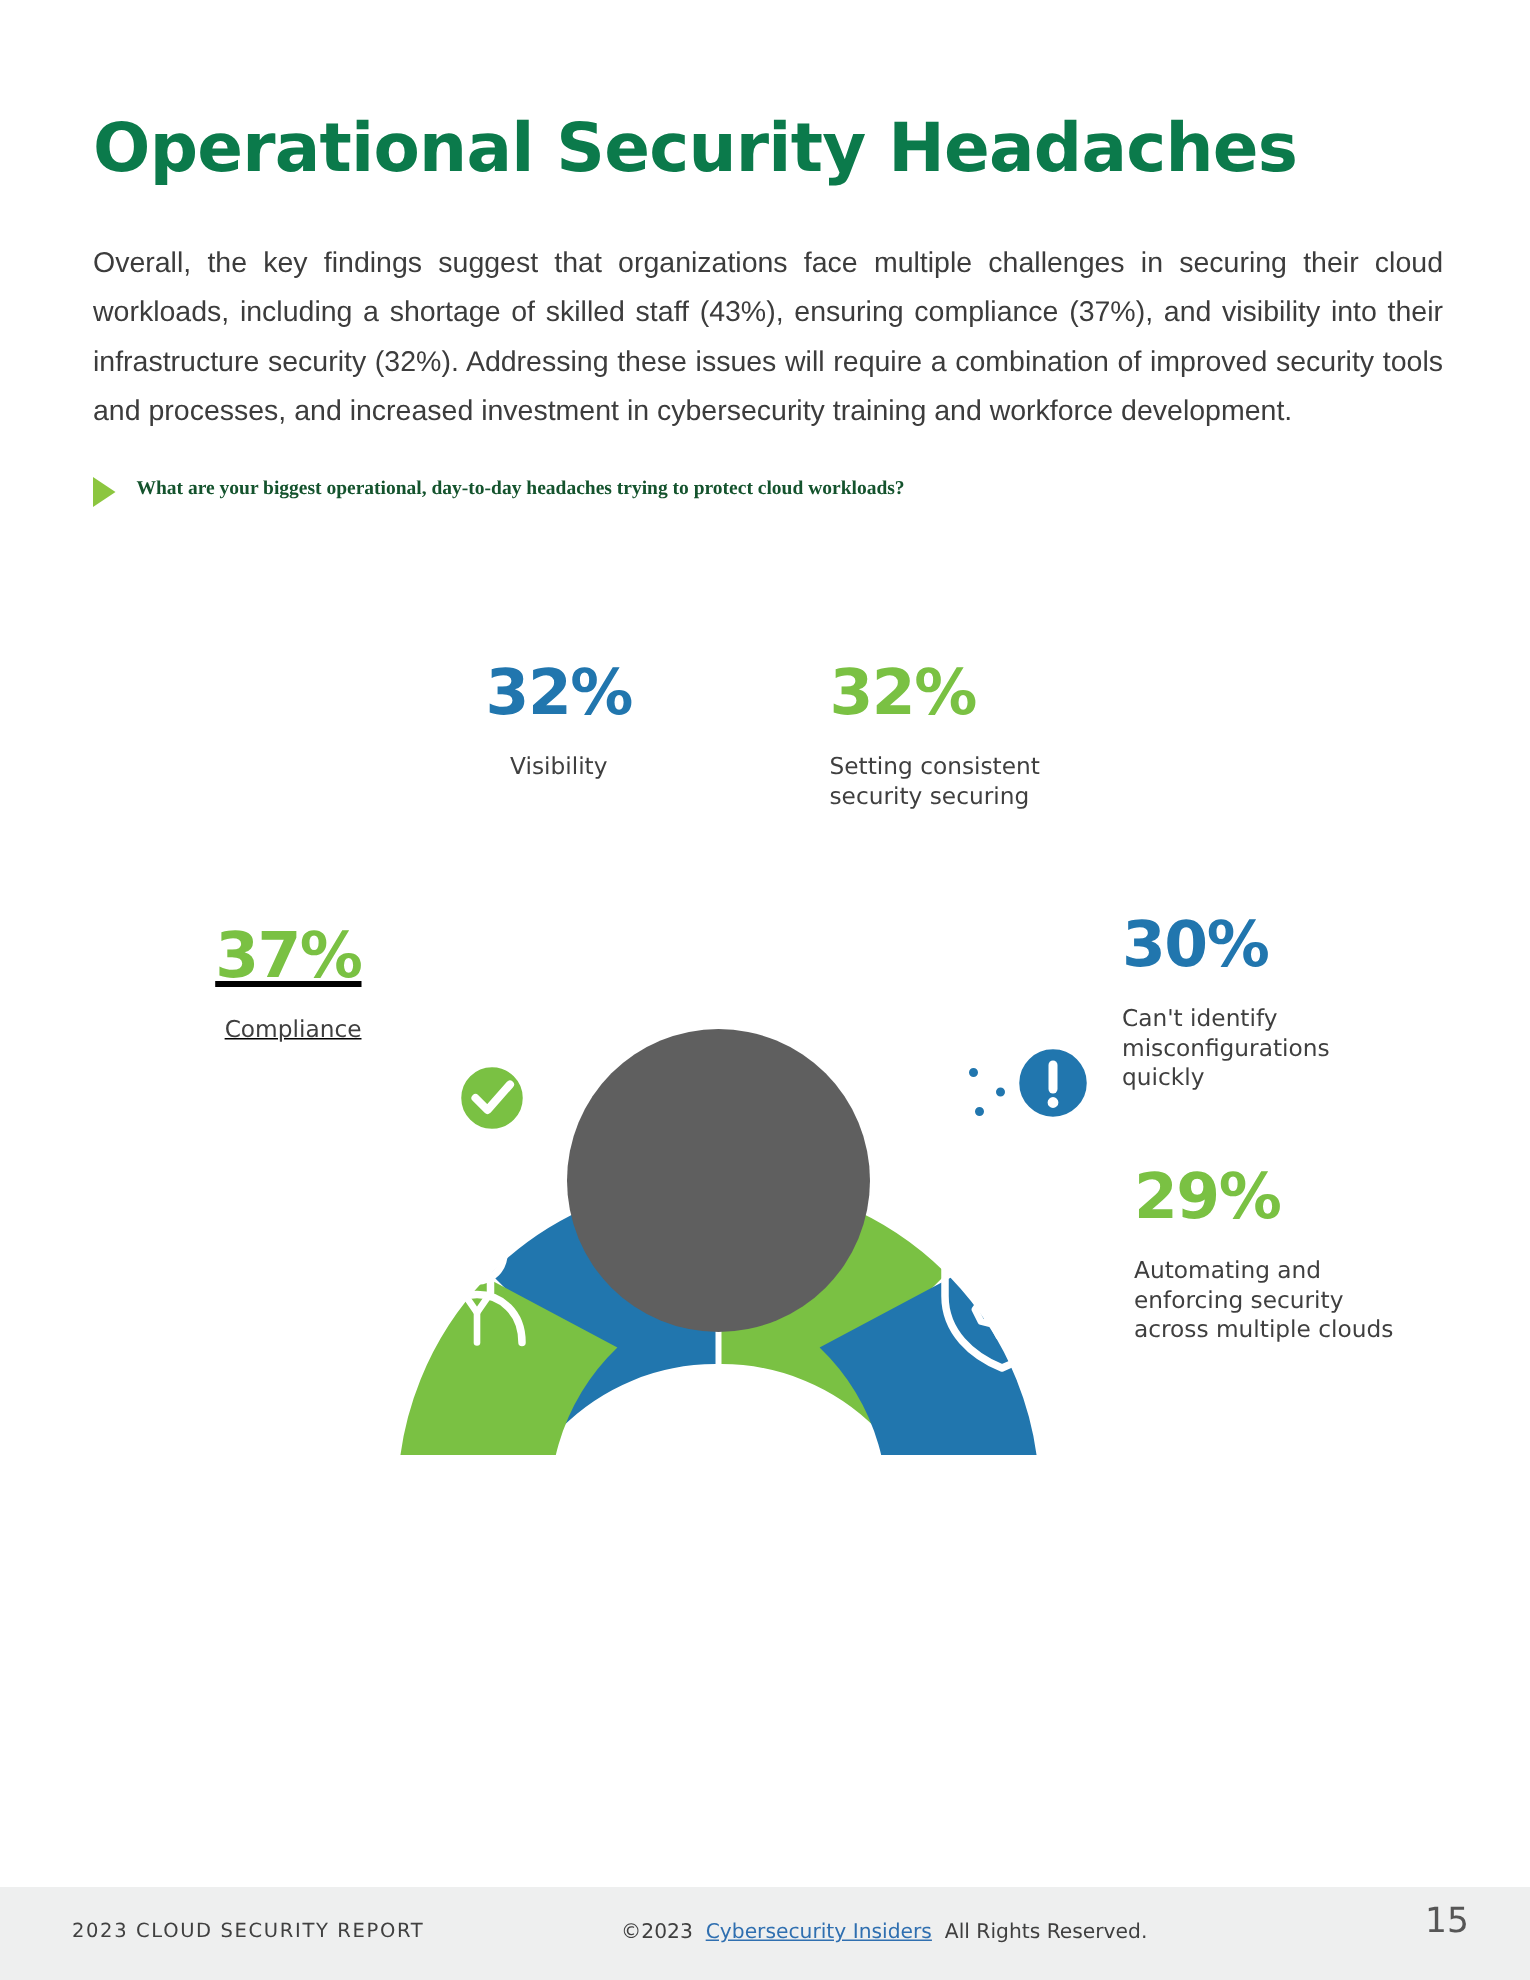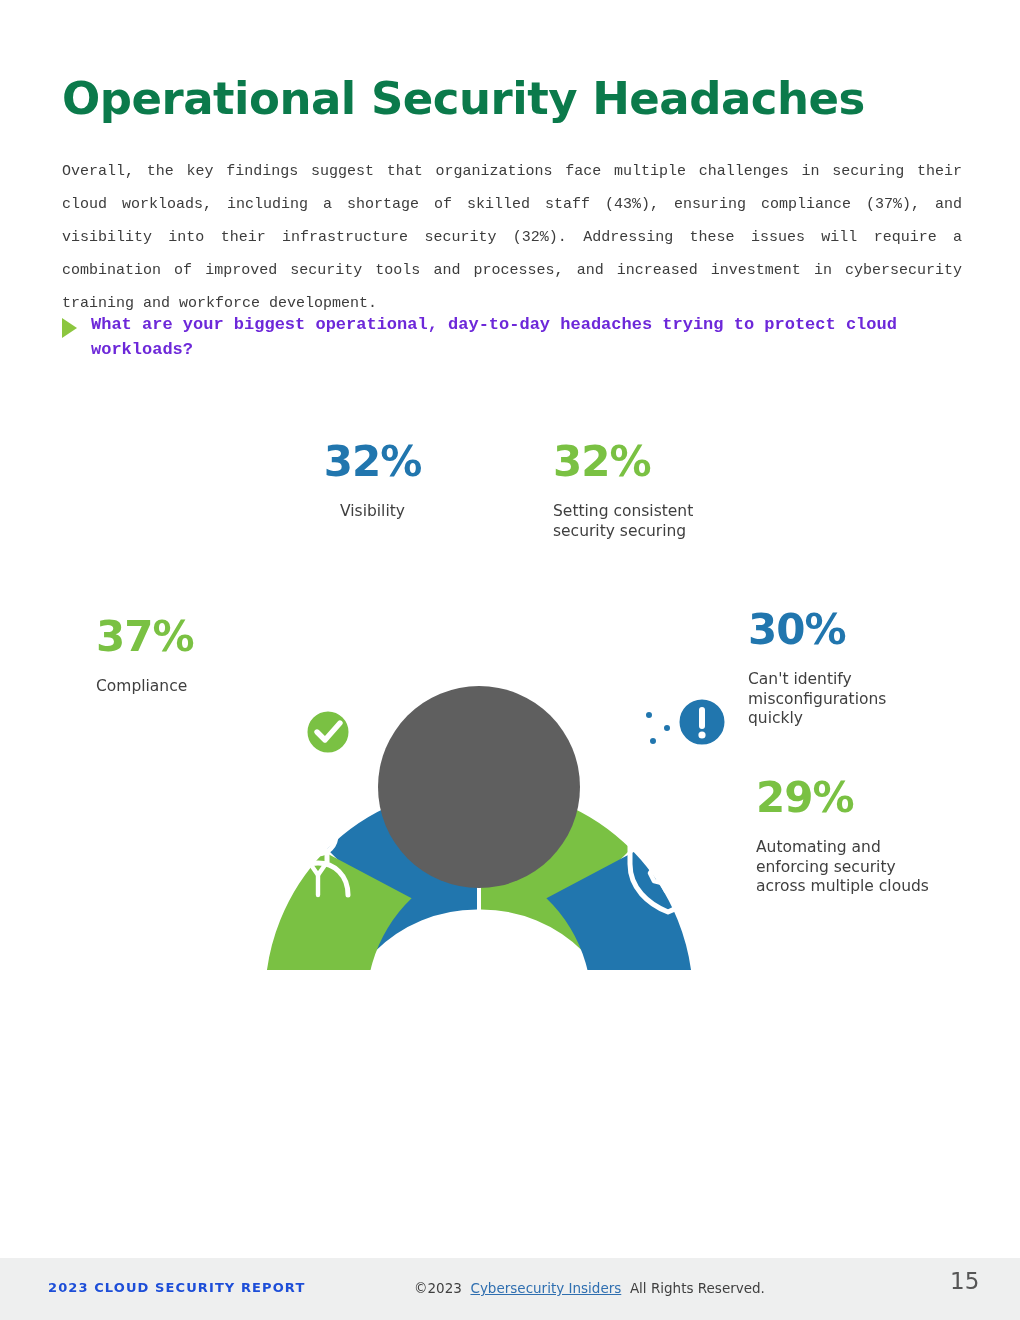--- a/index.html
+++ b/index.html
@@ -16,39 +16,39 @@
   .title{
     position:absolute;left:62px;top:42px;
     font-size:45px;font-weight:bold;
     color:#0b7a4b;letter-spacing:-0.5px;
     font-family:"DejaVu Sans","Liberation Sans",sans-serif;
     text-align:center;
   }
 
   .intro{
     position:absolute;left:62px;top:140px;width:900px;
-    font-size:15px;line-height:33px;color:#3c3c3c;
+    font-size:19px;line-height:33px;color:#3c3c3c;
     text-align:justify;
-    font-family:Liberation Mono, monospace;
+    font-family:Liberation Sans, sans-serif;
   }
 
   
   .question-wrap{
     position:absolute;left:62px;top:312px;width:880px;
     display:flex;align-items:flex-start;
   }
   .bullet-tri{
     width:0;height:0;margin-top:6px;margin-right:14px;flex:0 0 auto;
     border-left:15px solid #8cc63f;
     border-top:10px solid transparent;
     border-bottom:10px solid transparent;
   }
   .question-text{
-    font-size:17px;line-height:25px;font-weight:bold;color:#6d28d9;
-    font-family:Liberation Mono, monospace;
+    font-size:13px;line-height:25px;font-weight:bold;color:#14532d;
+    font-family:Liberation Serif, serif;
     max-width:830px;
   }
 
   
   .chart{position:absolute;left:0;top:400px;width:1020px;height:570px;}
   .chart svg{position:absolute;left:0;top:0;}
 
   .lbl{position:absolute;}
   .pct{
     font-size:42px;font-weight:bold;line-height:44px;
@@ -61,33 +61,33 @@
     font-size:15.5px;line-height:19.5px;color:#3f3f3f;margin-top:18px;
     font-family:"DejaVu Sans","Liberation Sans",sans-serif;
   }
 
   
   #lbl-visibility{left:305px;top:40px;text-align:center;width:135px;}
   #lbl-policies{left:553px;top:40px;width:200px;}
   #lbl-misconfig{left:748px;top:208px;width:200px;}
   #lbl-automating{left:756px;top:376px;width:210px;}
   #lbl-staff{left:60px;top:388px;width:155px;text-align:right;}
-  #lbl-compliance{left:96px;top:215px;width:145px;text-align:left;}
+  #lbl-compliance{left:96px;top:215px;width:145px;text-align:right;text-decoration:underline;}
 
   
   .footer{
     position:absolute;left:0;top:1258px;width:1020px;height:62px;
     background:#eeefef;
   }
   .footer-inner{
     position:absolute;left:0;top:0;width:1020px;height:62px;
   }
   .f-report{
     position:absolute;left:48px;top:22px;
-    font-size:13px;font-weight:bold;letter-spacing:1.1px;color:#1d4ed8;
+    font-size:13px;font-weight:normal;letter-spacing:1.1px;color:#404040;
     font-family:"DejaVu Sans","Liberation Sans",sans-serif;
   }
   .f-copy{
     position:absolute;left:414px;top:22px;
     font-size:13.5px;color:#3f3f3f;white-space:nowrap;
     font-family:"DejaVu Sans","Liberation Sans",sans-serif;
   }
   .f-link{color:#2f6fb0;text-decoration:underline;}
   .f-page{
     position:absolute;left:950px;top:10px;

